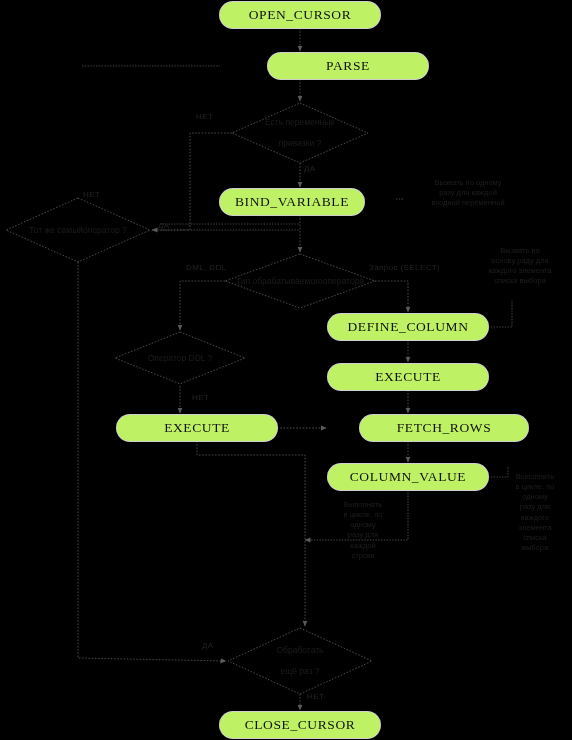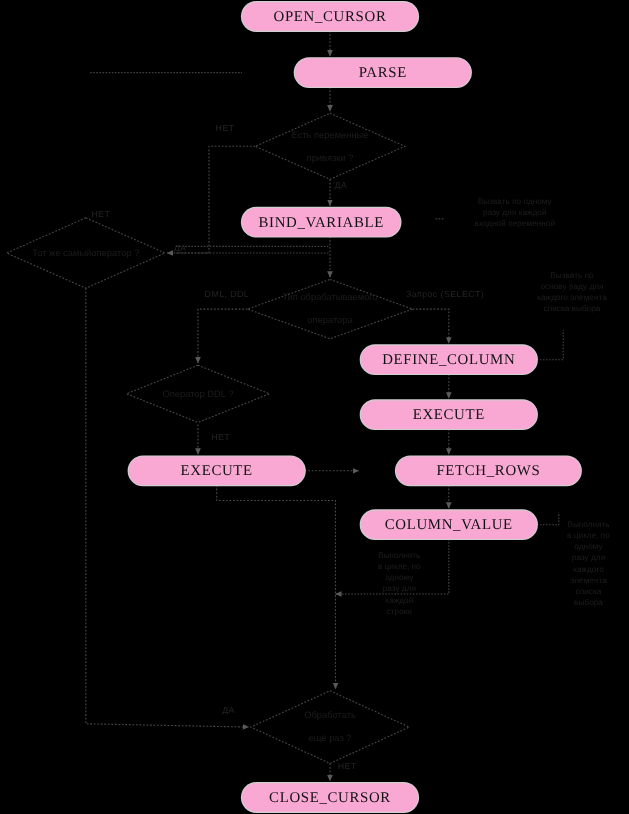--- a/index.html
+++ b/index.html
@@ -1,19 +1,19 @@
 <!DOCTYPE html>
 <html><head>
 <meta charset="utf-8">
 <style>
   html,body{margin:0;padding:0;background:#000;}
   body{width:572px;height:740px;position:relative;overflow:hidden;
        font-family:"Liberation Serif",serif;color:#2a2a2a;}
   #canvas{position:absolute;left:0;top:0;width:572px;height:740px;}
-  .node{position:absolute;background:#f9a8d4;color:#111;border-radius:999px;
+  .node{position:absolute;background:#bef264;color:#111;border-radius:999px;
         display:flex;align-items:center;justify-content:center;
         font-family:"Liberation Serif",serif;font-size:13.5px;letter-spacing:.6px;
         box-shadow:0 0 0 1px #cfcfcf;white-space:nowrap;}
   .diamond-label{position:absolute;display:flex;align-items:center;justify-content:center;
         text-align:center;font-family:"Liberation Sans",sans-serif;font-size:8.5px;
         color:#1c1c1c;line-height:1.25;pointer-events:none;}
   .edge-label{position:absolute;font-family:"Liberation Sans",sans-serif;font-size:8px;
         color:#232323;letter-spacing:.4px;white-space:nowrap;}
   .note{position:absolute;font-family:"Liberation Sans",sans-serif;font-size:7.5px;
         color:#1e1e1e;line-height:1.35;text-align:center;}
@@ -77,21 +77,21 @@
     <div class="diamond-label" style="left: 232px; top: 103px; width: 136px; height: 60px; flex-direction: column;">
       <span>Есть переменные</span>
       <br>
       <span>привязки ?</span>
     </div>
     <div class="diamond-label" style="left: 6px; top: 198px; width: 144px; height: 64px; flex-direction: row;">
       <span>Тот же самый</span>
       <br>
       <span>оператор ?</span>
     </div>
-    <div class="diamond-label" style="left: 225px; top: 254px; width: 150px; height: 54px; flex-direction: column;">
+    <div class="diamond-label" style="left: 225px; top: 254px; width: 150px; height: 54px; flex-direction: row;">
       <span>Тип обрабатываемого</span>
       <br>
       <span>оператора</span>
     </div>
     <div class="diamond-label" style="left: 115px; top: 332px; width: 130px; height: 52px; flex-direction: column;">
       <span>Оператор DDL ?</span>
     </div>
     <div class="diamond-label" style="left: 228px; top: 628px; width: 144px; height: 66px; flex-direction: column;">
       <span>Обработать</span>
       <br>

